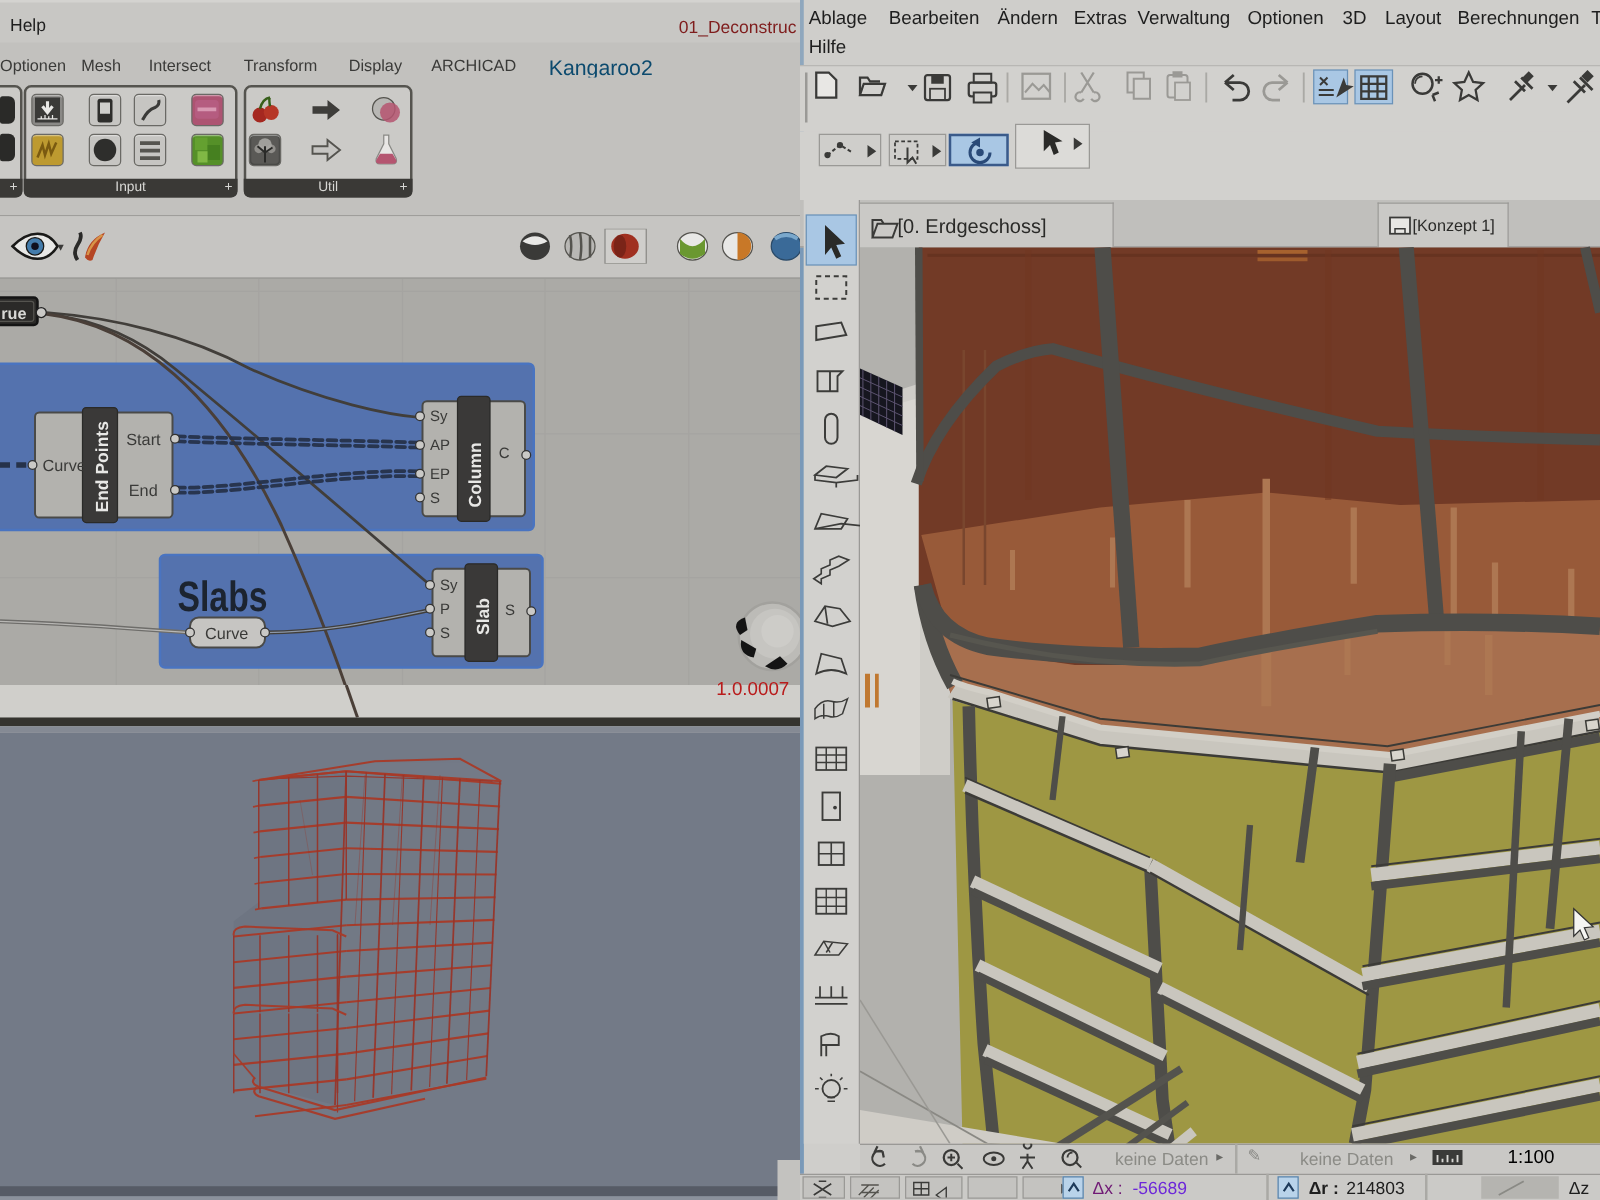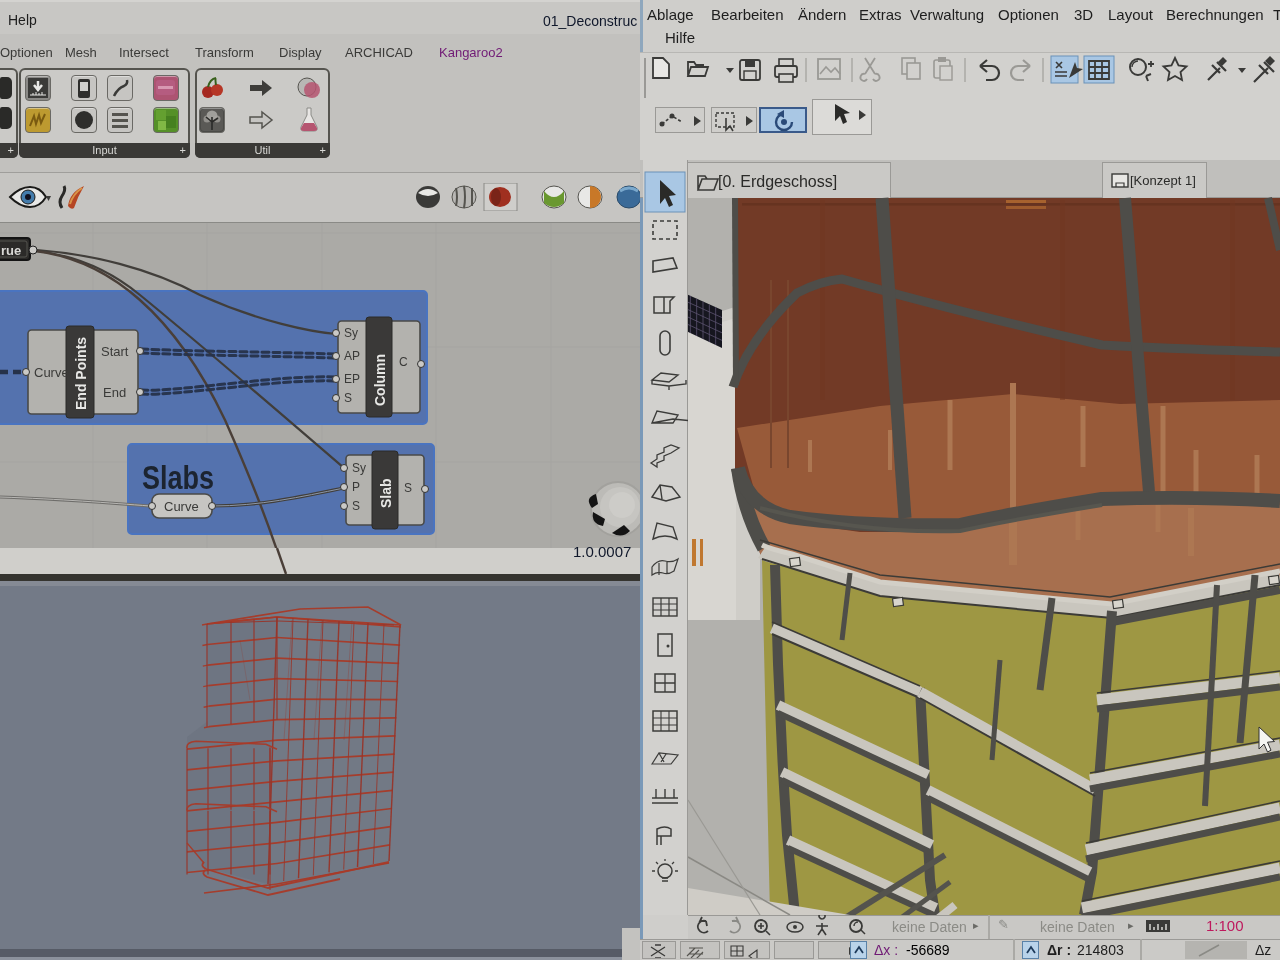--- a/index.html
+++ b/index.html
@@ -1,28 +1,28 @@
 <!DOCTYPE html>
 <html><head><meta charset="utf-8"><style>
 *{margin:0;padding:0;box-sizing:border-box}
 body{width:1280px;height:960px;overflow:hidden;font-family:"Liberation Sans",sans-serif;background:#b0afac;position:relative}
 .abs{position:absolute}
 .txt{position:absolute;white-space:nowrap}
 </style></head><body>
 <div class="abs" style="left:0;top:0;width:640px;height:792px;background:#c2c1be">
     <div class="abs" style="left:0;top:0;width:640px;height:34px;background:#c8c7c4;border-top:2px solid #d4d3d0"></div>
     <div class="txt" style="left:8px;top:12px;font-size:14px;color:#1e1e1e">Help</div>
-    <div class="txt" style="left:543px;top:13px;font-size:14px;color:#0f172a">01_Deconstruc</div>
+    <div class="txt" style="left:543px;top:13px;font-size:14px;color:#7f1d1d">01_Deconstruc</div>
     <div class="txt" style="left:0px;top:45px;font-size:13px;color:#3a3a38">Optionen</div>
     <div class="txt" style="left:65px;top:45px;font-size:13px;color:#3a3a38">Mesh</div>
     <div class="txt" style="left:119px;top:45px;font-size:13px;color:#3a3a38">Intersect</div>
     <div class="txt" style="left:195px;top:45px;font-size:13px;color:#3a3a38">Transform</div>
     <div class="txt" style="left:279px;top:45px;font-size:13px;color:#3a3a38">Display</div>
     <div class="txt" style="left:345px;top:45px;font-size:13px;color:#3a3a38">ARCHICAD</div>
-    <div class="txt" style="left:439px;top:45px;font-size:13px;color:#701a75">Kangaroo2</div>
+    <div class="txt" style="left:439px;top:45px;font-size:17px;color:#0c4a6e">Kangaroo2</div>
     <div class="abs" style="left:0;top:62px;width:640px;height:111px;background:#c2c1be;border-bottom:1px solid #9f9e9b"></div>
     <div class="abs" style="left:-40px;top:68px;width:58px;height:90px;background:#cbcac7;border:2px solid #55544f;border-radius:6px">
       <div class="abs" style="left:-2px;bottom:-2px;width:58px;height:15px;background:#3a3936;border-radius:0 0 5px 5px;color:#d8d8d5;font-size:11px;text-align:center;line-height:14px">+<span style="position:absolute;right:4px">+</span></div>
     </div>
     <div class="abs" style="left:0;top:77px;width:12px;height:22px;background:#2a2a28;border-radius:2px 5px 5px 2px"></div>
     <div class="abs" style="left:0;top:107px;width:12px;height:22px;background:#2a2a28;border-radius:2px 5px 5px 2px"></div>
     <div class="abs" style="left:19px;top:68px;width:171px;height:90px;background:#cbcac7;border:2px solid #55544f;border-radius:6px">
       <div class="abs" style="left:-2px;bottom:-2px;width:171px;height:15px;background:#3a3936;border-radius:0 0 5px 5px;color:#d8d8d5;font-size:11px;text-align:center;line-height:14px">Input<span style="position:absolute;right:4px">+</span></div>
     </div>
     <div class="abs" style="left:195px;top:68px;width:135px;height:90px;background:#cbcac7;border:2px solid #55544f;border-radius:6px">
@@ -174,21 +174,21 @@
         <circle cx="425" cy="266" r="3.5" fill="#cac9c6" stroke="#333"></circle>
         <circle cx="618" cy="286" r="27" fill="#bcbbb7" stroke="#a2a19d" stroke-width="2"></circle>
         <circle cx="620" cy="284" r="20" fill="#c6c5c1"></circle>
         <circle cx="622" cy="282" r="13" fill="#cecdc9" opacity="0.8"></circle>
         <path d="M 596,271 q -12,4 -4,14 l 6,-4 z" fill="#141414"></path>
         <path d="M 593,289 q -2,12 10,14 l 2,-7 z" fill="#141414"></path>
         <path d="M 612,310 q 10,6 18,-2 l -6,-6 z" fill="#141414"></path>
       </svg>
     </div>
     <div class="abs" style="left:0;top:548px;width:640px;height:26px;background:#d0cfcb"></div>
-    <div class="txt" style="left:573px;top:543px;font-size:15px;color:#0f172a">1.0.0007</div>
+    <div class="txt" style="left:573px;top:543px;font-size:15px;color:#b91c1c">1.0.0007</div>
     <svg class="abs" style="left:0;top:548px" width="640" height="26">
       <line x1="277" y1="0" x2="286" y2="26" stroke="#4a3f38" stroke-width="2.4"></line>
     </svg>
     <div class="abs" style="left:0;top:574px;width:640px;height:7px;background:#35342f"></div>
     <div class="abs" style="left:0;top:581px;width:640px;height:5px;background:#858a94"></div>
     <div class="abs" style="left:0;top:586px;width:640px;height:374px;background:#737a87;overflow:hidden">
       <svg width="640" height="374" viewBox="0 0 640 374" style="position:absolute;left:0;top:0">
         <polygon points="207.0,38.0 277.0,31.0 268.0,298.0 206.0,282.0 187.0,257.0 187.0,151.0 208.0,135.0" fill="rgba(100,106,118,0.30)"></polygon>
         <polygon points="277.0,31.0 401.0,39.0 389.0,275.0 268.0,298.0" fill="rgba(112,118,130,0.30)"></polygon>
         <path d="M 207.0 38.0 L 277.0 31.0 L 401.0 39.0 L 368.0 21.0 L 300.0 23.0 Z" fill="rgba(118,124,136,0.35)" stroke="#a83a28" stroke-width="1.6" opacity="0.95"></path>
@@ -272,21 +272,21 @@
     <div class="txt" style="left:7px;top:6px;font-size:15px;color:#1e1e1e">Ablage</div>
     <div class="txt" style="left:71px;top:6px;font-size:15px;color:#1e1e1e">Bearbeiten</div>
     <div class="txt" style="left:158px;top:6px;font-size:15px;color:#1e1e1e">Ändern</div>
     <div class="txt" style="left:219px;top:6px;font-size:15px;color:#1e1e1e">Extras</div>
     <div class="txt" style="left:270px;top:6px;font-size:15px;color:#1e1e1e">Verwaltung</div>
     <div class="txt" style="left:358px;top:6px;font-size:15px;color:#1e1e1e">Optionen</div>
     <div class="txt" style="left:434px;top:6px;font-size:15px;color:#1e1e1e">3D</div>
     <div class="txt" style="left:468px;top:6px;font-size:15px;color:#1e1e1e">Layout</div>
     <div class="txt" style="left:526px;top:6px;font-size:15px;color:#1e1e1e">Berechnungen</div>
     <div class="txt" style="left:633px;top:6px;font-size:15px;color:#1e1e1e">T</div>
-    <div class="txt" style="left:25px;top:29px;font-size:15px;color:#1e1e1e">Hilfe</div>
+    <div class="txt" style="left:7px;top:29px;font-size:15px;color:#1e1e1e">Hilfe</div>
     <div class="abs" style="left:0;top:52px;width:640px;height:53px;background:#d2d1ce;border-top:1px solid #b8b7b4"></div>
     <div class="abs" style="left:4px;top:58px;width:2px;height:40px;background:#9a9996"></div>
     <div class="abs" style="left:0;top:52px;width:640px;height:53px"><svg width="640" height="53">
         <path d="M 13,58 h 10 l 6,6 v 14 h -16 z" transform="translate(0,-52)" fill="#e8e7e4" stroke="#3a3a38" stroke-width="1.8"></path>
         <path d="M 48,76 l 3,-9 h 17 l -3,9 z M 48,76 v -14 h 6 l 2,3 h 8" transform="translate(0,-52)" fill="none" stroke="#3a3a38" stroke-width="1.8"></path>
         <path d="M 86,68 l 8,0 l -4,5 z" transform="translate(0,-52)" fill="#3a3a38"></path>
         <rect x="100" y="8" width="20" height="20" rx="2" fill="none" stroke="#3a3a38" stroke-width="1.8"></rect>
         <rect x="105" y="8" width="10" height="7" fill="#3a3a38"></rect>
         <rect x="104" y="19" width="12" height="9" fill="none" stroke="#3a3a38" stroke-width="1.4"></rect>
         <rect x="135" y="14" width="22" height="11" rx="2" fill="none" stroke="#3a3a38" stroke-width="1.8"></rect>
@@ -539,41 +539,41 @@
     <div class="txt" style="left:252px;top:919px;font-size:14px;color:#8b8b86">keine Daten</div>
     <div class="txt" style="left:333px;top:919px;font-size:11px;color:#6a6a66">▸</div>
     <div class="abs" style="left:348px;top:915px;width:2px;height:24px;background:#aaa9a5"></div>
     <div class="txt" style="left:358px;top:917px;font-size:13px;color:#8a8a86">✎</div>
     <div class="txt" style="left:400px;top:919px;font-size:14px;color:#8b8b86">keine Daten</div>
     <div class="txt" style="left:488px;top:919px;font-size:11px;color:#6a6a66">▸</div>
     <div class="abs" style="left:506px;top:920px;width:24px;height:12px;background:#3a3a38"></div>
     <svg class="abs" style="left:508px;top:922px" width="20" height="8">
       <path d="M2 8 V2 M6 8 V5 M10 8 V2 M14 8 V5 M18 8 V2" stroke="#d8d7d4" stroke-width="1.5"></path>
     </svg>
-    <div class="txt" style="left:566px;top:917px;font-size:15px;color:#be185d">1:100</div>
+    <div class="txt" style="left:566px;top:917px;font-size:15px;color:#000000">1:100</div>
     <div class="abs" style="left:0;top:939px;width:640px;height:21px;background:#cbcac7;border-top:1px solid #9a9996"></div>
     <div class="abs" style="left:2px;top:941px;width:34px;height:18px;background:#c4c3c0;border:1px solid #9a9996"><svg width="32" height="16">
         <path d="M8 5 l14 9 m0,-9 l-14,9 m4,-11 l6,0 m-6,13 l6,0" stroke="#3a3a38" stroke-width="1.3" fill="none"></path>
       </svg></div>
     <div class="abs" style="left:40px;top:941px;width:40px;height:18px;background:#c4c3c0;border:1px solid #9a9996"><svg width="38" height="16">
         <path d="M6 14 l8,-8 m-4,10 l8,-8 m-4,10 l8,-8 m-14,2 l14,0 m-14,-6 l14,0" stroke="#55544f" stroke-width="1.1" fill="none"></path>
       </svg></div>
     <div class="abs" style="left:84px;top:941px;width:46px;height:18px;background:#c4c3c0;border:1px solid #9a9996"><svg width="44" height="16">
         <path d="M6 4 h12 v10 h-12 z M6 9 h12 M12 4 v10 M24 14 l8,-6 v12 z" stroke="#3a3a38" stroke-width="1.1" fill="none"></path>
       </svg></div>
     <div class="abs" style="left:134px;top:941px;width:40px;height:18px;background:#c4c3c0;border:1px solid #9a9996"><svg width="38" height="16"></svg></div>
     <div class="abs" style="left:178px;top:941px;width:44px;height:18px;background:#c4c3c0;border:1px solid #9a9996"><svg width="42" height="16">
         <path d="M30 5 l0,8 l6,-4 z" fill="#3a3a38"></path>
       </svg></div>
     <div class="abs" style="left:210px;top:941px;width:17px;height:18px;background:#b9d3ea;border:1px solid #5a82a8"></div>
     <svg class="abs" style="left:213px;top:944px" width="12" height="12">
       <path d="M2 9 L6 3 L10 9" fill="none" stroke="#1e3a5a" stroke-width="1.8"></path>
     </svg>
     <div class="txt" style="left:234px;top:942px;font-size:14px;font-weight:normal;color:#701a75">Δx :</div>
-    <div class="txt" style="left:266px;top:942px;font-size:14px;color:#000000">-56689</div>
+    <div class="txt" style="left:266px;top:942px;font-size:14px;color:#6d28d9">-56689</div>
     <div class="abs" style="left:373px;top:939px;width:2px;height:21px;background:#aaa9a5"></div>
     <div class="abs" style="left:382px;top:941px;width:17px;height:18px;background:#b9d3ea;border:1px solid #5a82a8"></div>
     <svg class="abs" style="left:385px;top:944px" width="12" height="12">
       <path d="M2 9 L6 3 L10 9" fill="none" stroke="#1e3a5a" stroke-width="1.8"></path>
     </svg>
     <div class="txt" style="left:407px;top:942px;font-size:14px;font-weight:bold;color:#1e1e1e">Δr :</div>
     <div class="txt" style="left:437px;top:942px;font-size:14px;color:#1e1e1e">214803</div>
     <div class="abs" style="left:500px;top:939px;width:2px;height:21px;background:#aaa9a5"></div>
     <div class="abs" style="left:545px;top:941px;width:62px;height:18px;background:#b5b4b0"><svg width="62" height="18">
         <path d="M14 15 L34 4" stroke="#8a8a85" stroke-width="1.5"></path>

